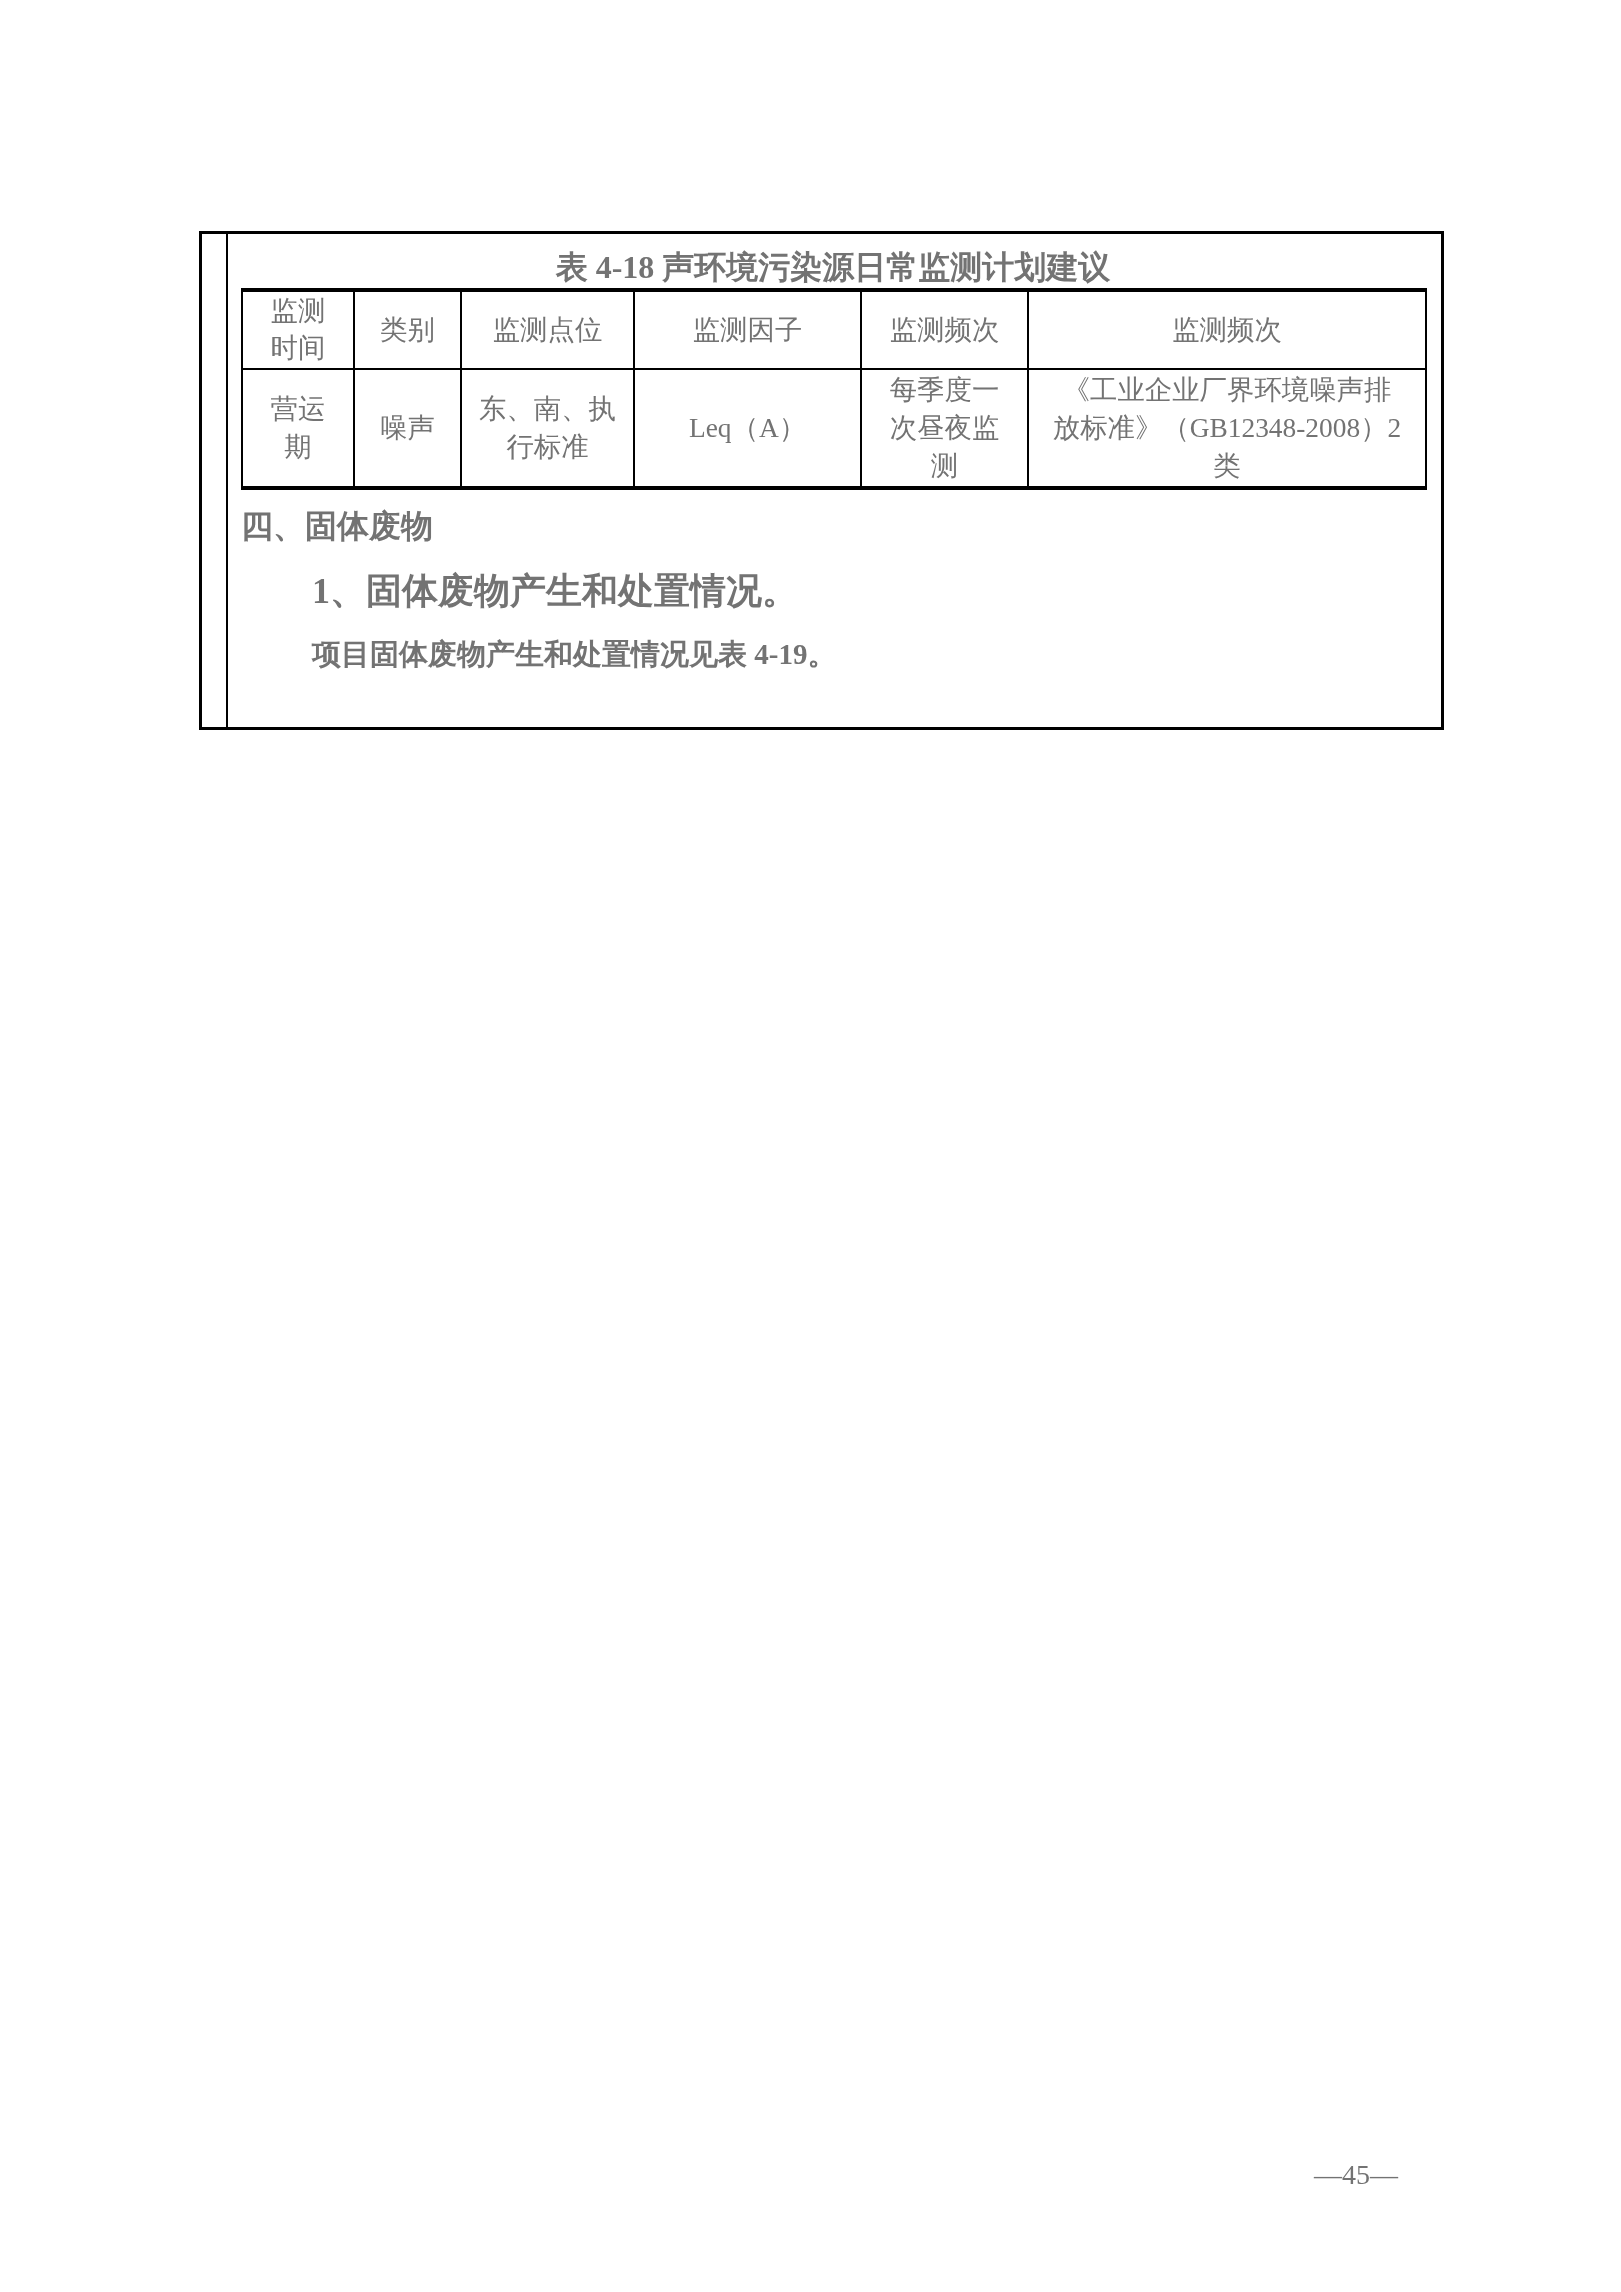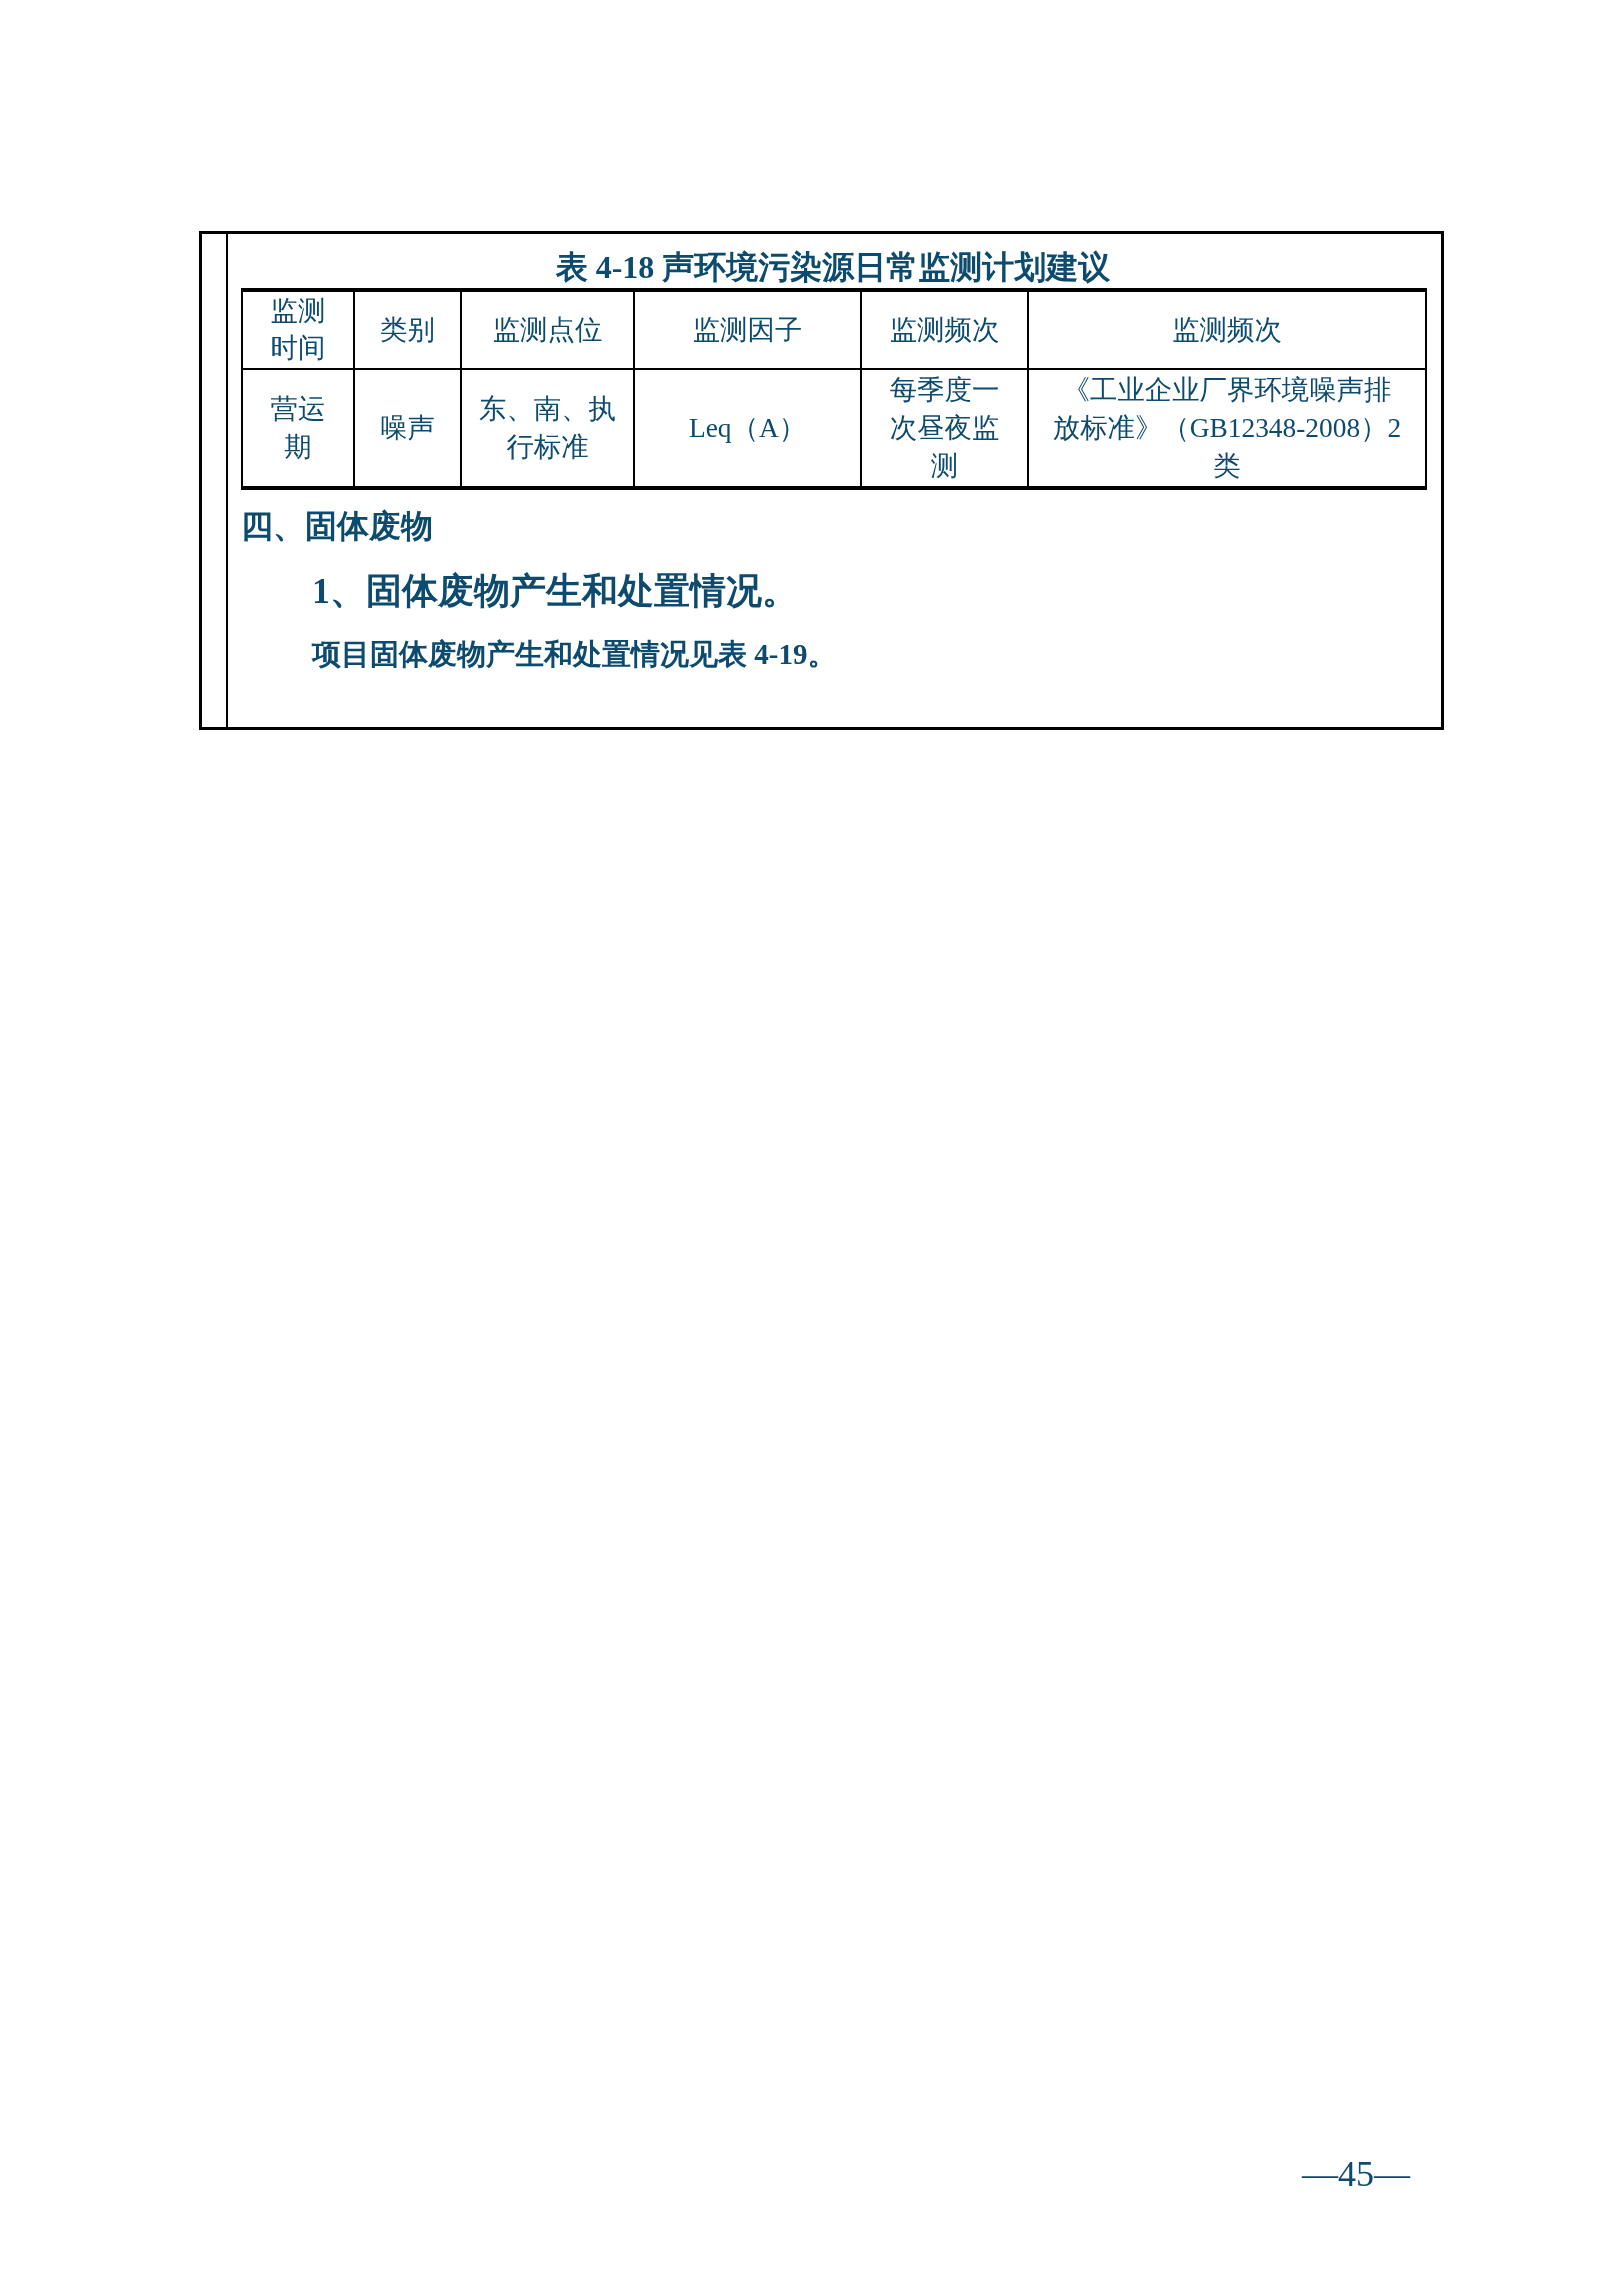--- a/index.html
+++ b/index.html
@@ -6,21 +6,21 @@
     margin: 0;
     padding: 0;
     background: #ffffff;
   }
   .page {
     position: relative;
     width: 1621px;
     height: 2293px;
     background: #ffffff;
     font-family: "Liberation Serif", "DejaVu Serif", serif;
-    color: #0c4a6e;
+    color: #737373;
     overflow: hidden;
   }
   
   .frame {
     position: absolute;
     left: 199px;
     top: 231px;
     width: 1245px;
     height: 499px;
     box-sizing: border-box;
@@ -110,21 +110,21 @@
     line-height: 41px;
     white-space: nowrap;
   }
   
   .page-number {
     position: absolute;
     left: 1268px;
     top: 2154px;
     width: 176px;
     text-align: center;
-    font-size: 36px;
+    font-size: 28px;
     line-height: 41px;
     white-space: nowrap;
   }
 </style>
 </head>
 <body>
 
 <div class="page">
 
   <div class="frame">

